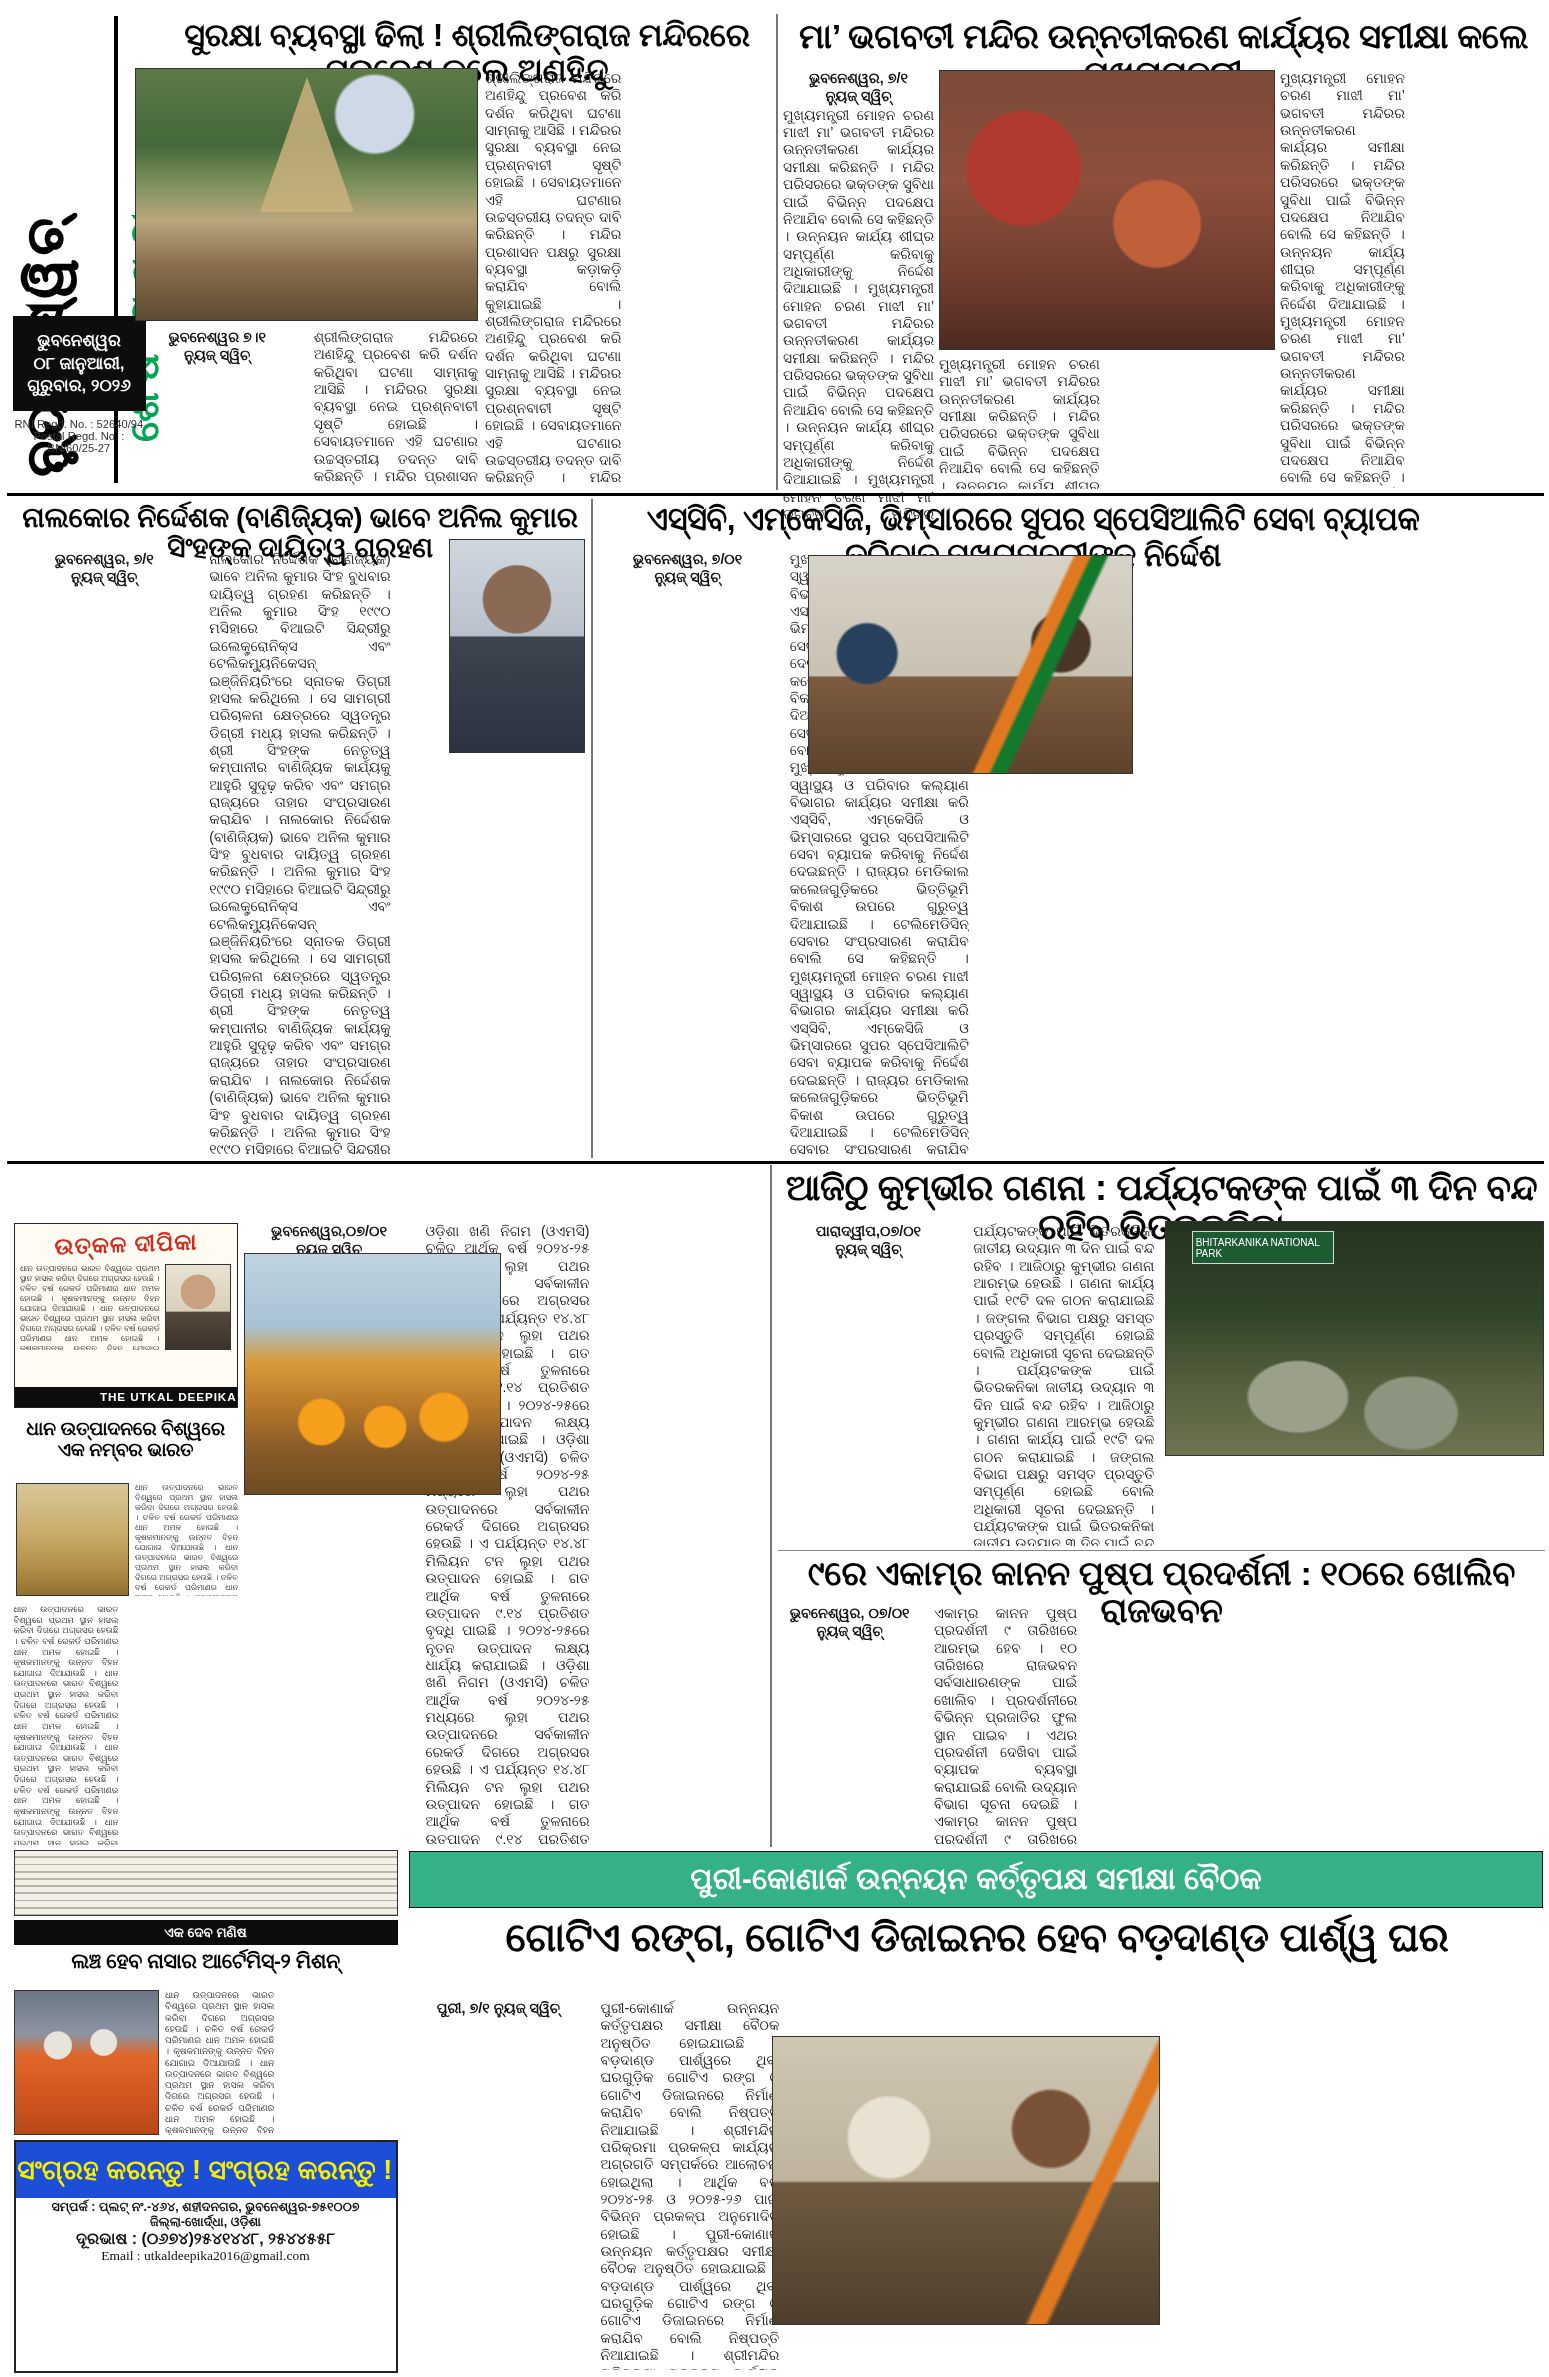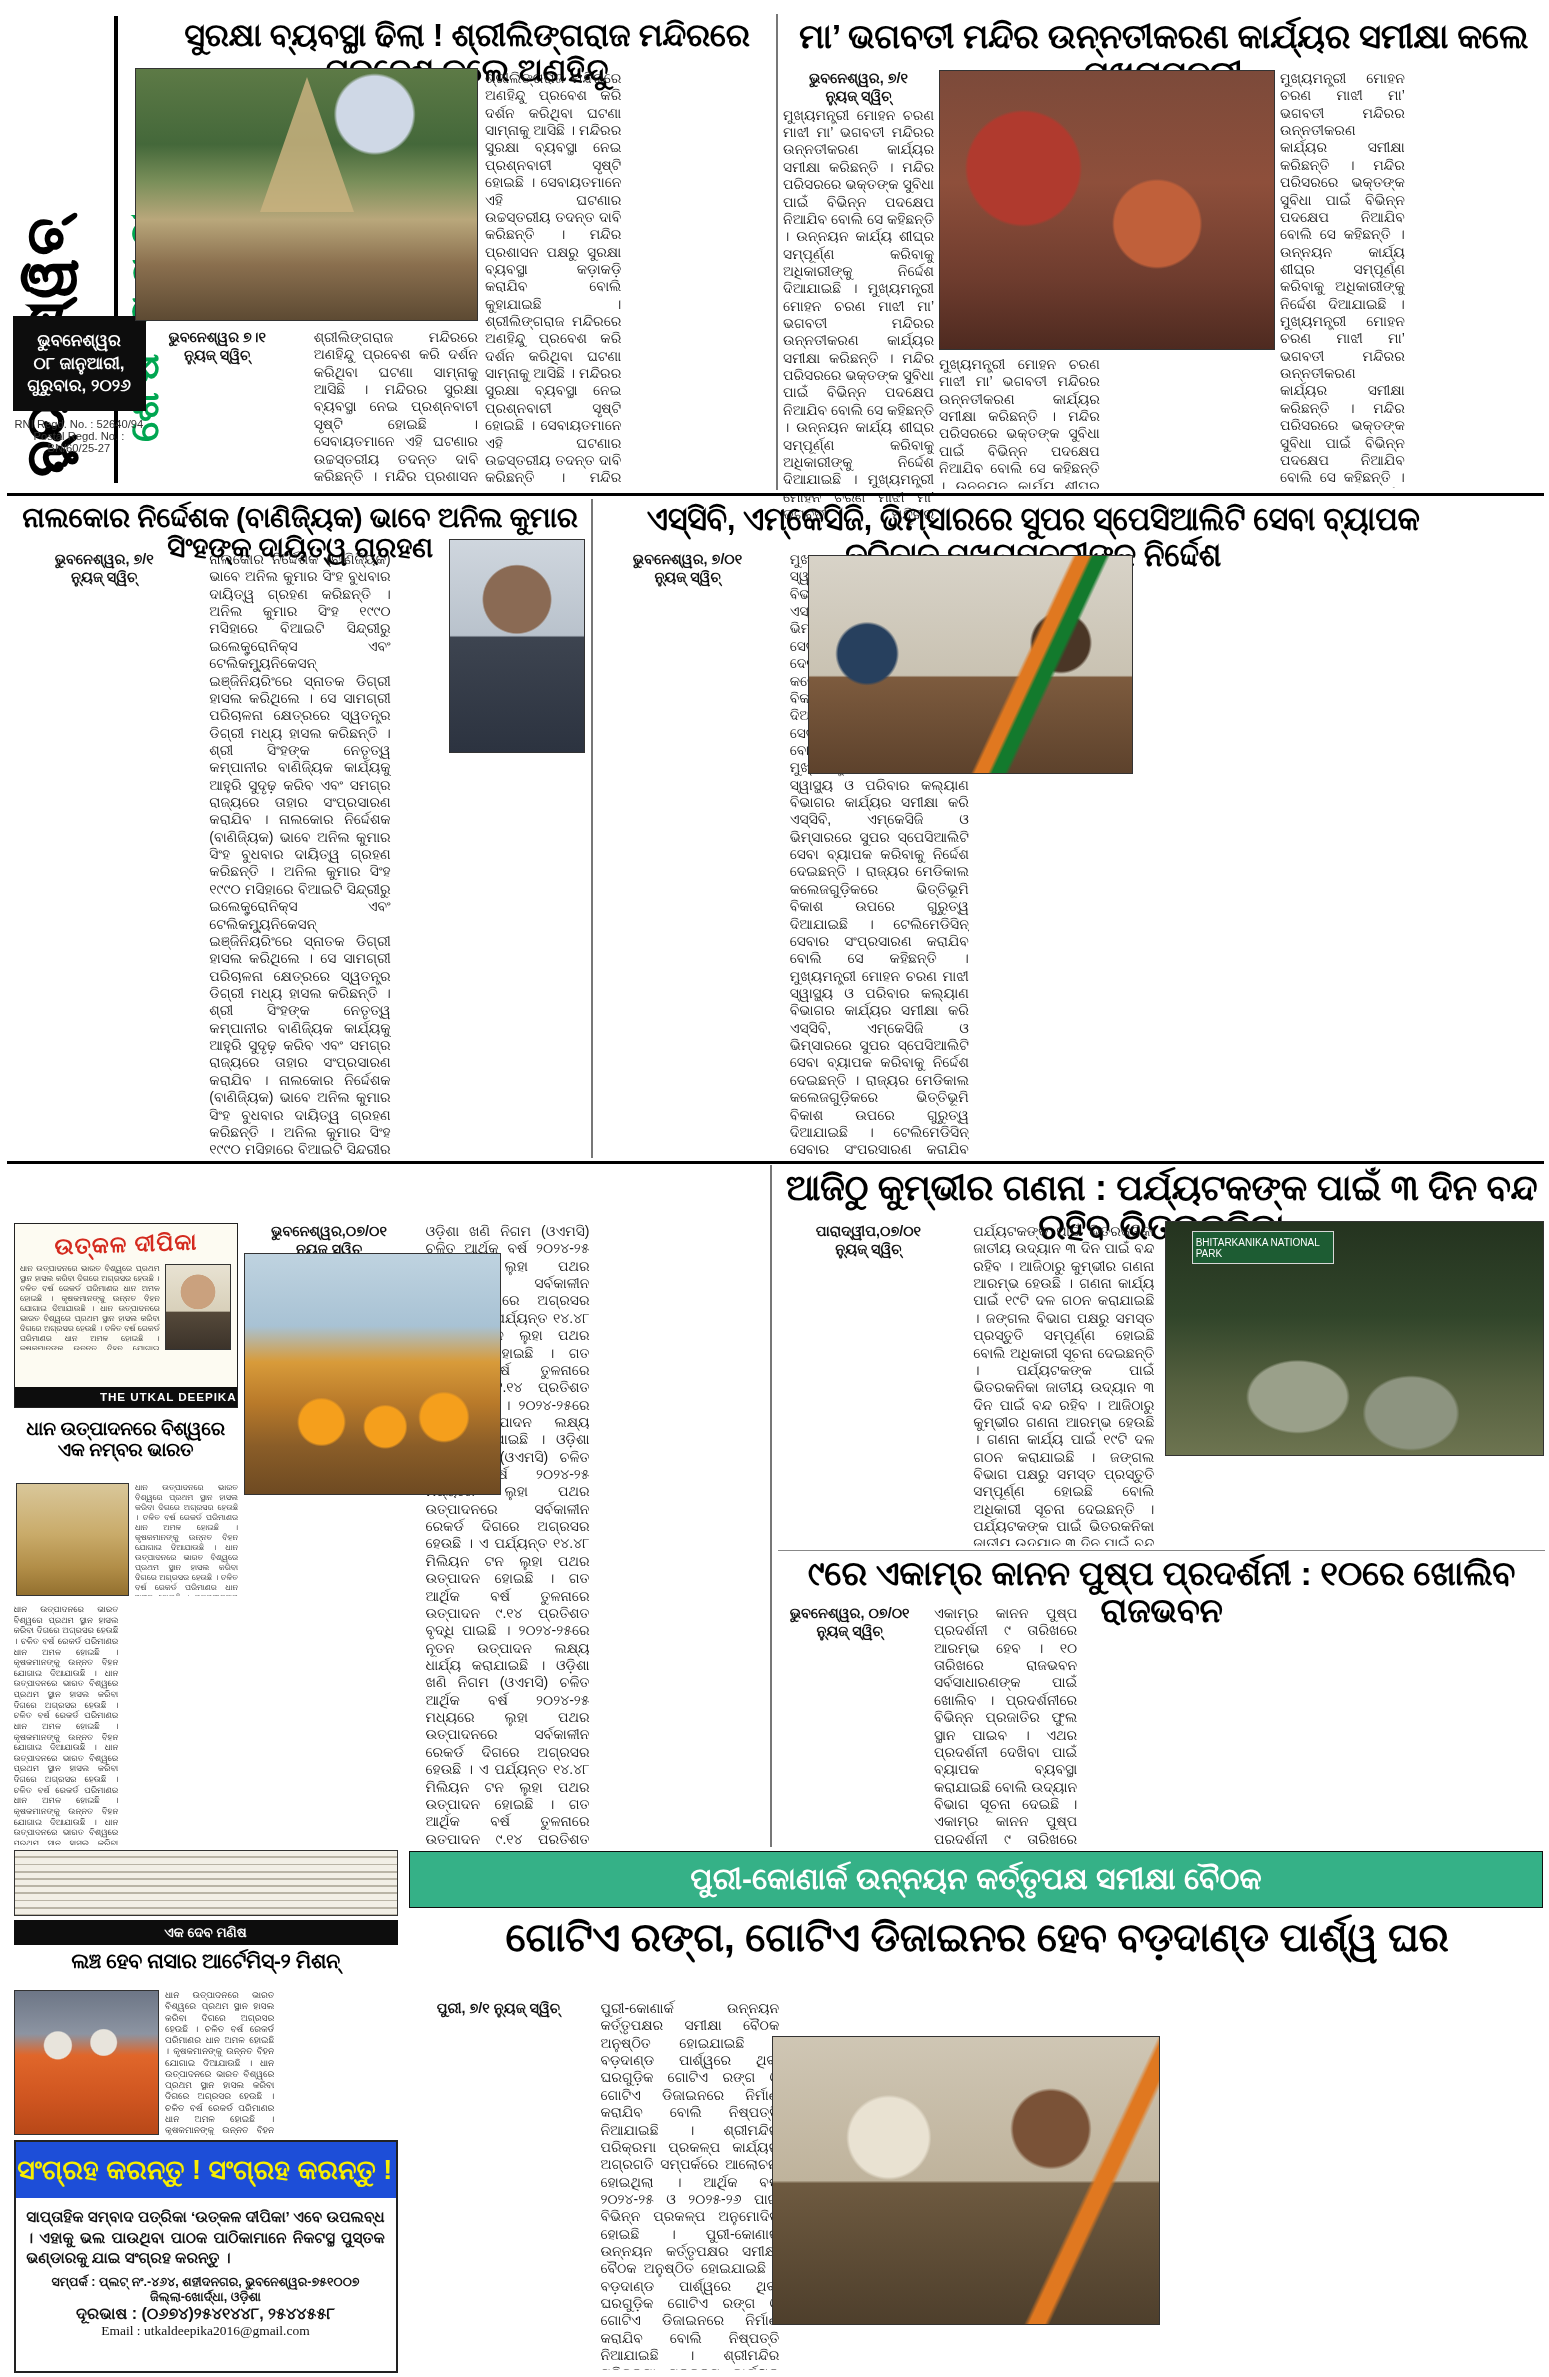--- a/index.html
+++ b/index.html
@@ -189,21 +189,20 @@
               background:
                 radial-gradient(circle at 30% 38%, #e8e4dc 0 10%, transparent 11%),
                 radial-gradient(circle at 62% 36%, #e8e4dc 0 10%, transparent 11%),
                 linear-gradient(180deg,#6d7686 0%,#8c94a2 30%,#e0662a 45%,#cf5520 75%,#b84818 100%);"></div>
   <div class="abs cols2" style="left:165px;top:1990px;width:233px;height:145px;">
     <div class="tiny" style="font-size:9px;">ଧାନ ଉତ୍ପାଦନରେ ଭାରତ ବିଶ୍ୱରେ ପ୍ରଥମ ସ୍ଥାନ ହାସଲ କରିବା ଦିଗରେ ଅଗ୍ରସର ହେଉଛି । ଚଳିତ ବର୍ଷ ରେକର୍ଡ ପରିମାଣର ଧାନ ଅମଳ ହୋଇଛି । କୃଷକମାନଙ୍କୁ ଉନ୍ନତ ବିହନ ଯୋଗାଇ ଦିଆଯାଉଛି । ଧାନ ଉତ୍ପାଦନରେ ଭାରତ ବିଶ୍ୱରେ ପ୍ରଥମ ସ୍ଥାନ ହାସଲ କରିବା ଦିଗରେ ଅଗ୍ରସର ହେଉଛି । ଚଳିତ ବର୍ଷ ରେକର୍ଡ ପରିମାଣର ଧାନ ଅମଳ ହୋଇଛି । କୃଷକମାନଙ୍କୁ ଉନ୍ନତ ବିହନ ଯୋଗାଇ ଦିଆଯାଉଛି । ଧାନ ଉତ୍ପାଦନରେ ଭାରତ ବିଶ୍ୱରେ ପ୍ରଥମ ସ୍ଥାନ ହାସଲ କରିବା ଦିଗରେ ଅଗ୍ରସର ହେଉଛି । ଚଳିତ ବର୍ଷ ରେକର୍ଡ ପରିମାଣର ଧାନ ଅମଳ ହୋଇଛି । କୃଷକମାନଙ୍କୁ ଉନ୍ନତ ବିହନ ଯୋଗାଇ ଦିଆଯାଉଛି ।</div>
   </div>
 
   <div class="abs" style="left:13.5px;top:2140px;width:384px;height:233px;border:2.7px solid #222;box-sizing:border-box;background:#fff;">
     <div style="background:#1d4ed8;color:#f8ee00;font-size:27px;font-weight:bold;text-align:left;padding:12.6px 1.8px;">ସଂଗ୍ରହ କରନ୍ତୁ ! ସଂଗ୍ରହ କରନ୍ତୁ !</div>
-    <div class="adbody" style="padding:9px 10.8px 3.6px 10.8px;font-size:15.3px;">ସାପ୍ତାହିକ ସମ୍ବାଦ ପତ୍ରିକା ‘ଉତ୍କଳ ଦୀପିକା’ ଏବେ ଉପଲବ୍ଧ । ଏହାକୁ ଭଲ ପାଉଥିବା ପାଠକ ପାଠିକାମାନେ ନିକଟସ୍ଥ ପୁସ୍ତକ ଭଣ୍ଡାରକୁ ଯାଇ ସଂଗ୍ରହ କରନ୍ତୁ ।</div>
     <div style="font-size:12.6px;font-weight:bold;text-align:center;margin-top:1.8px;">ସମ୍ପର୍କ : ପ୍ଲଟ୍ ନଂ.-୪୬୪, ଶହୀଦନଗର, ଭୁବନେଶ୍ୱର-୭୫୧୦୦୭</div>
     <div style="font-size:12.6px;font-weight:bold;text-align:center;">ଜିଲ୍ଲା-ଖୋର୍ଦ୍ଧା, ଓଡ଼ିଶା</div>
     <div style="font-size:16px;font-weight:bold;text-align:center;">ଦୂରଭାଷ : (୦୬୭୪)୨୫୪୧୪୪୮, ୨୫୪୪୫୫୮</div>
     <div style="font-size:13.5px;text-align:center;font-family:'Liberation Serif',serif;">Email : utkaldeepika2016@gmail.com</div>
   </div>
 
   <div class="abs" style="left:409px;top:1851px;width:1134px;height:57px;background:#35b187;border:1.8px solid #111;box-sizing:border-box;
               color:#fff;font-size:30px;font-weight:bold;text-align:center;line-height:54px;">ପୁରୀ-କୋଣାର୍କ ଉନ୍ନୟନ କର୍ତ୍ତୃପକ୍ଷ ସମୀକ୍ଷା ବୈଠକ</div>
 
   <div class="abs hl" style="left:409px;top:1916px;width:1136px;font-size:40px;text-align:center;">ଗୋଟିଏ ରଙ୍ଗ, ଗୋଟିଏ ଡିଜାଇନର ହେବ ବଡ଼ଦାଣ୍ଡ ପାର୍ଶ୍ୱ ଘର</div>

